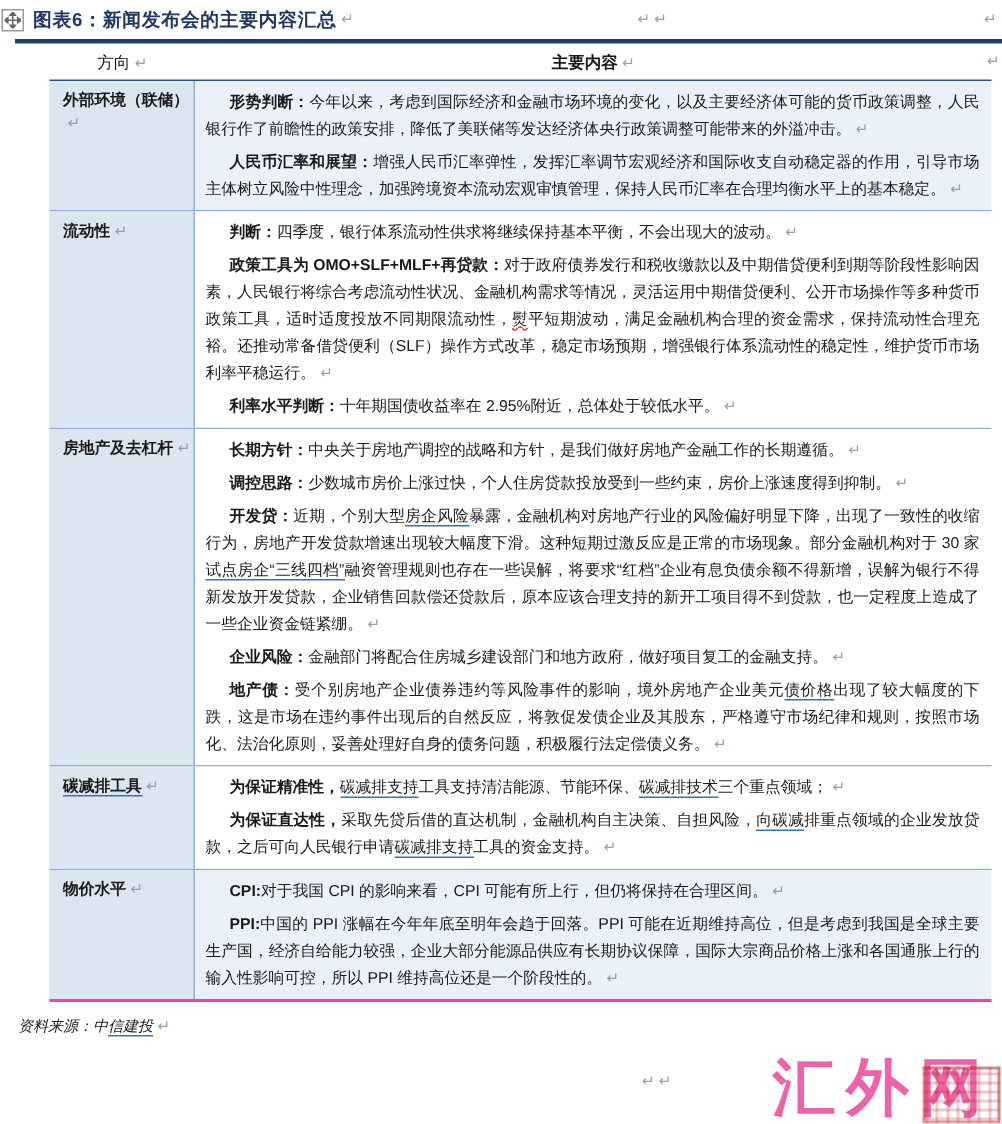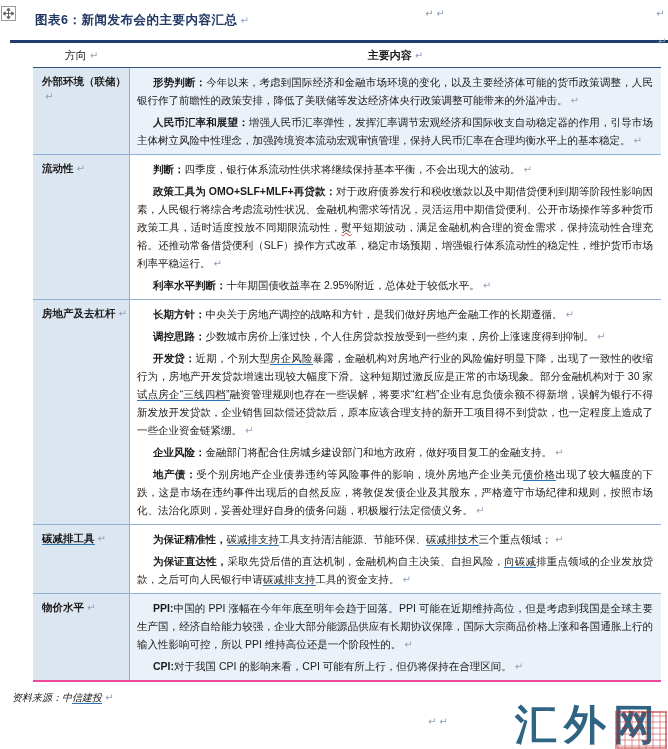--- a/index.html
+++ b/index.html
@@ -2,21 +2,21 @@
 <html><head>
 <meta charset="utf-8">
 <style>
   html,body{margin:0;padding:0;}
   body{
     width:668px;height:749px;overflow:hidden;position:relative;
     background:#fff;color:#1a1a1a;
     font-family:"Liberation Sans","DejaVu Sans",sans-serif;
   }
   
-  .titlebar{position:relative;height:40px;display:flex;align-items:center;padding-left:35px;}
+  .titlebar{position:relative;height:26px;display:flex;align-items:center;padding-left:22px;}
   .doc-title{font-size:12.5px;font-weight:bold;color:#1F3864;letter-spacing:.5px;}
   .handle{
     position:absolute;left:1px;top:6px;width:13px;height:13px;
     border:1px solid #9a9a9a;background:#fff;display:flex;align-items:center;justify-content:center;
   }
   .pilcrow{color:#8fa0b8;font-weight:normal;font-size:10px;margin-left:3px;font-style:normal;}
   .abs-pil{position:absolute;font-size:10px;color:#8fa0b8;}
   .thickline{margin-left:10px;border-top:3px solid #1F3E6E;height:0;}
   
   .tbl{margin-left:33px;width:628px;font-size:10.5px;}
@@ -30,21 +30,21 @@
   .row.shaded .cell-content{background:#EBF1F9;}
   .cell-content p{margin:0;padding:1.5px 0;line-height:18px;text-align:justify;}
   .b{font-weight:bold;margin-left:16px;}
   .u{border-bottom:1px solid #2E75B6;}
   .r{text-decoration:underline wavy #e03c3c;text-decoration-thickness:1px;}
   
   .source{margin:9px 0 0 12px;font-style:italic;font-size:10px;color:#1a1a1a;}
   
   .wm{
     position:absolute;right:6px;bottom:2px;font-size:42px;line-height:44px;
-    color:#0c4a6e;opacity:.85;letter-spacing:7px;pointer-events:none;font-weight:bold;
+    color:#ec4899;opacity:.85;letter-spacing:7px;pointer-events:none;font-weight:bold;
   }
   .stamp{
     position:absolute;right:1px;bottom:0;width:48px;height:34px;
     border:2px solid rgba(192,32,32,.55);
     background:
       repeating-linear-gradient(0deg,rgba(192,32,32,.30) 0 2px,transparent 2px 6px),
       repeating-linear-gradient(90deg,rgba(192,32,32,.30) 0 2px,transparent 2px 7px);
     opacity:.8;
   }
 </style>
@@ -106,22 +106,22 @@
       <div class="row">
         <div class="cell-label"><span class="u">碳减排工具</span><span class="pilcrow">↵</span></div>
         <div class="cell-content">
           <p><span class="b">为保证精准性，</span><span class="u">碳减排支持</span><span>工具支持清洁能源、节能环保、</span><span class="u">碳减排技术</span><span>三个重点领域；</span><span class="pilcrow">↵</span></p>
           <p><span class="b">为保证直达性，</span><span>采取先贷后借的直达机制，金融机构自主决策、自担风险，</span><span class="u">向碳减</span><span>排重点领域的企业发放贷款，之后可向人民银行申请</span><span class="u">碳减排支持</span><span>工具的资金支持。</span><span class="pilcrow">↵</span></p>
         </div>
       </div>
       <div class="row shaded">
         <div class="cell-label"><span>物价水平</span><span class="pilcrow">↵</span></div>
         <div class="cell-content">
+          <p><span class="b">CPI:</span><span>对于我国 CPI 的影响来看，CPI 可能有所上行，但仍将保持在合理区间。</span><span class="pilcrow">↵</span></p>
           <p><span class="b">PPI:</span><span>中国的 PPI 涨幅在今年年底至明年会趋于回落。PPI 可能在近期维持高位，但是考虑到我国是全球主要生产国，经济自给能力较强，企业大部分能源品供应有长期协议保障，国际大宗商品价格上涨和各国通胀上行的输入性影响可控，所以 PPI 维持高位还是一个阶段性的。</span><span class="pilcrow">↵</span></p>
-          <p><span class="b">CPI:</span><span>对于我国 CPI 的影响来看，CPI 可能有所上行，但仍将保持在合理区间。</span><span class="pilcrow">↵</span></p>
         </div>
       </div>
     </div>
 </div>
 <span class="abs-pil" style="left:658px;top:36px;">↵</span>
 
 <div class="source"><span>资料来源：中</span><span class="u">信建投</span><span class="pilcrow">↵</span></div>
 <span class="abs-pil" style="left:428px;bottom:22px;">↵ ↵</span>
 
 <div class="wm">汇外网</div>

